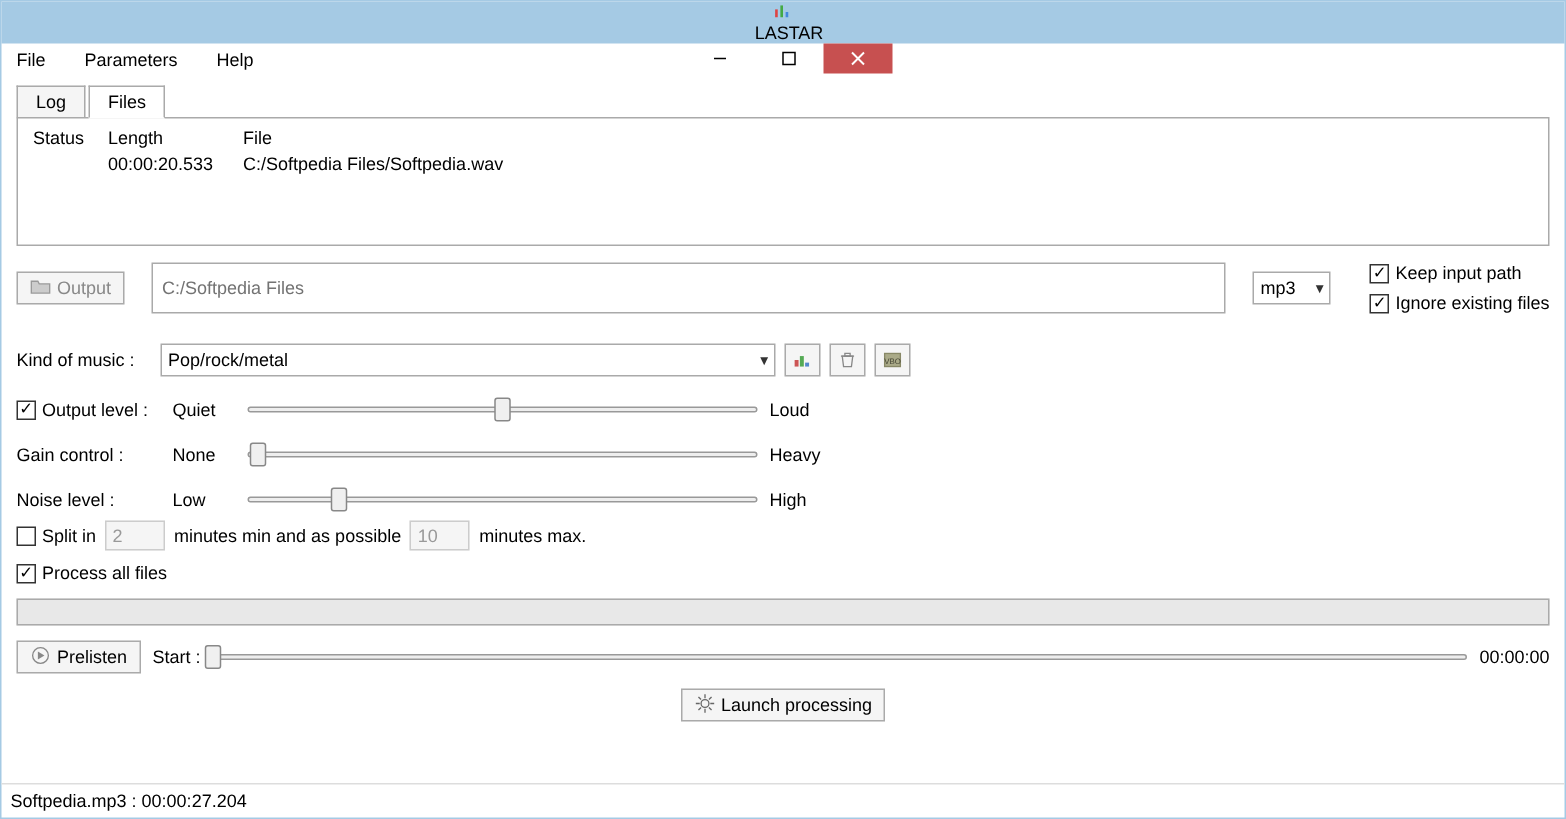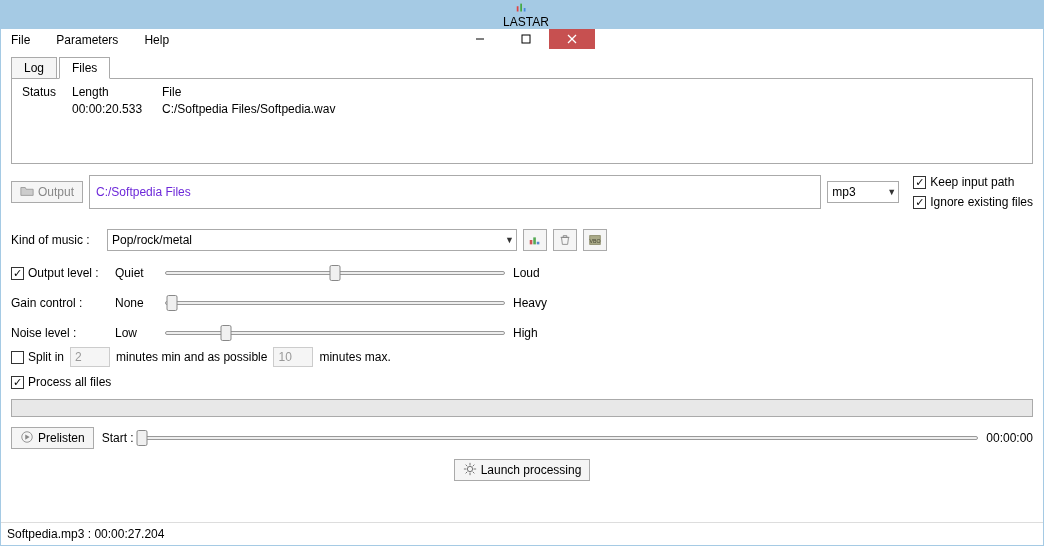--- a/index.html
+++ b/index.html
@@ -23,23 +23,23 @@
 .tab.active { background: #fff; border-bottom: 1px solid #fff; position: relative; z-index: 2; }
 .tab-panel { border: 1px solid #aaa; background: #fff; padding: 4px; position: relative; top: -1px; height: 86px; overflow: auto; }
 
 .file-table { width: 100%; border-collapse: collapse; }
 .file-table th { text-align: left; font-weight: normal; padding: 2px 6px; font-size: 12px; }
 .file-table td { padding: 1px 6px; font-size: 12px; }
 
 .row { display: flex; align-items: center; gap: 6px; margin-top: 8px; }
 .btn { border: 1px solid #aaa; background: #f5f5f5; padding: 2px 8px; cursor: pointer; display: inline-flex; align-items: center; gap: 4px; font-size: 12px; height: 22px; }
 .btn:disabled, .btn.disabled { color: #888; }
-.text-input { border: 1px solid #aaa; padding: 16px 6px; font-size: 12px; height: 18px; flex: 1; color: #6d28d9; }
+.text-input { border: 1px solid #aaa; padding: 16px 6px; font-size: 12px; height: 18px; flex: 1; color: #737373; }
 .select { border: 1px solid #aaa; padding: 1px 2px 1px 4px; font-size: 12px; height: 22px; background: #fff; display: flex; align-items: center; justify-content: space-between; cursor: pointer; }
-.select.small { width: 72px; }
+.select.small { width: 52px; }
 .select.wide { flex: 1; }
 .select .chev { font-size: 9px; color: #333; margin-left: 4px; }
 
 .checkbox-row { display: flex; align-items: center; gap: 4px; font-size: 12px; }
 .checkbox { width: 13px; height: 13px; border: 1px solid #333; display: inline-flex; align-items: center; justify-content: center; cursor: pointer; }
 .checkbox.checked::after { content: "✓"; font-size: 11px; line-height: 1; color: #000; }
 
 .side-checks { display: flex; flex-direction: column; gap: 6px; margin-left: 8px; }
 
 .params { margin-top: 12px; display: flex; flex-direction: column; gap: 10px; }
@@ -60,21 +60,21 @@
 .prelisten-slider { flex: 1; height: 20px; position: relative; display: flex; align-items: center; }
 .prelisten-slider .slider-thumb { left: 0%; }
 
 .launch-row { display: flex; justify-content: center; margin-top: 10px; }
 
 .statusbar { padding: 4px 6px; font-size: 12px; border-top: 1px solid #ddd; margin-top: auto; }
 
 .icon-btn { border: 1px solid #aaa; background: #f5f5f5; width: 24px; height: 22px; display: inline-flex; align-items: center; justify-content: center; cursor: pointer; }
 .icon-small svg { width: 14px; height: 14px; }
 
-.output-row-wrap { display: flex; align-items: center; gap: 6px; margin-top: 10px; }
+.output-row-wrap { display: flex; align-items: center; gap: 18px; margin-top: 10px; }
 </style>
 </head>
 <body>
 
 <div class="window">
   <div class="titlebar">
     <span class="titlebar-icon icon-small">
       <svg viewBox="0 0 16 16">
           <rect x="2" y="6" width="2" height="6" fill="#d44"></rect>
           <rect x="6" y="3" width="2" height="9" fill="#4a4"></rect>

